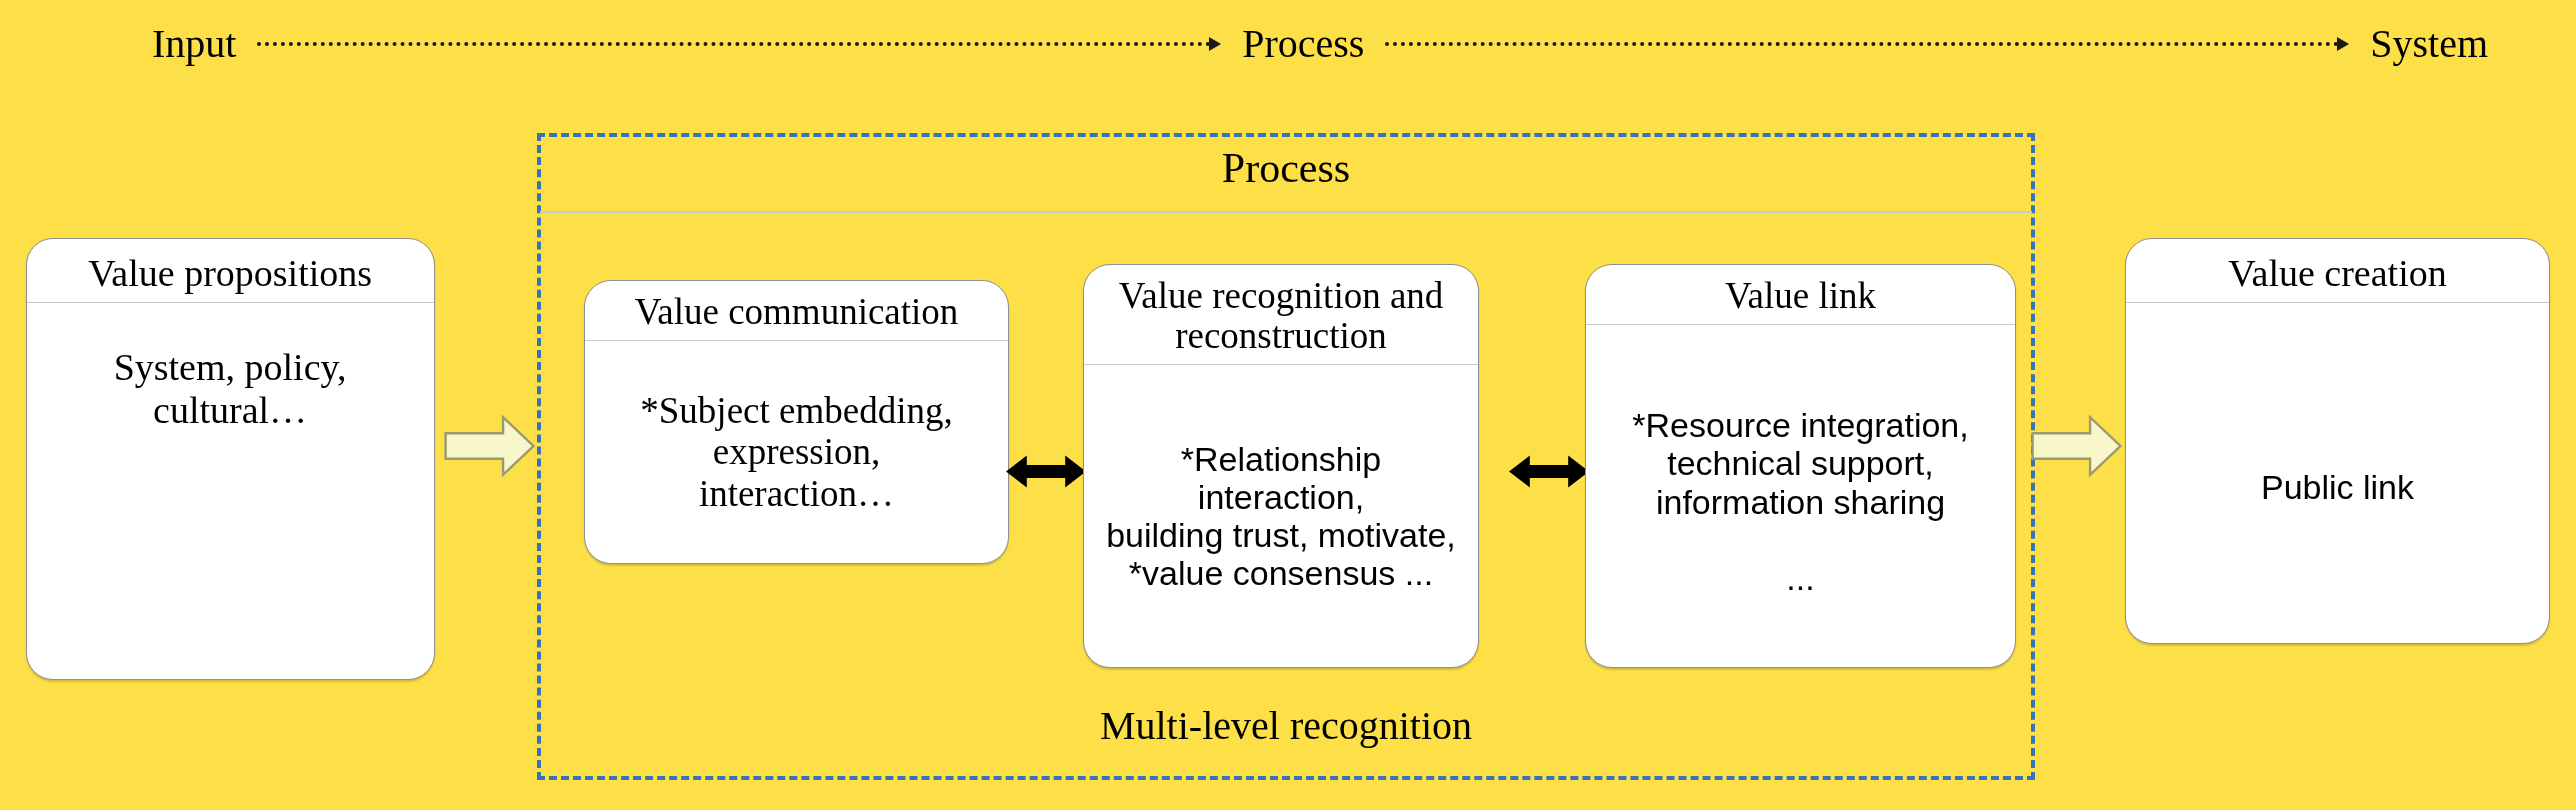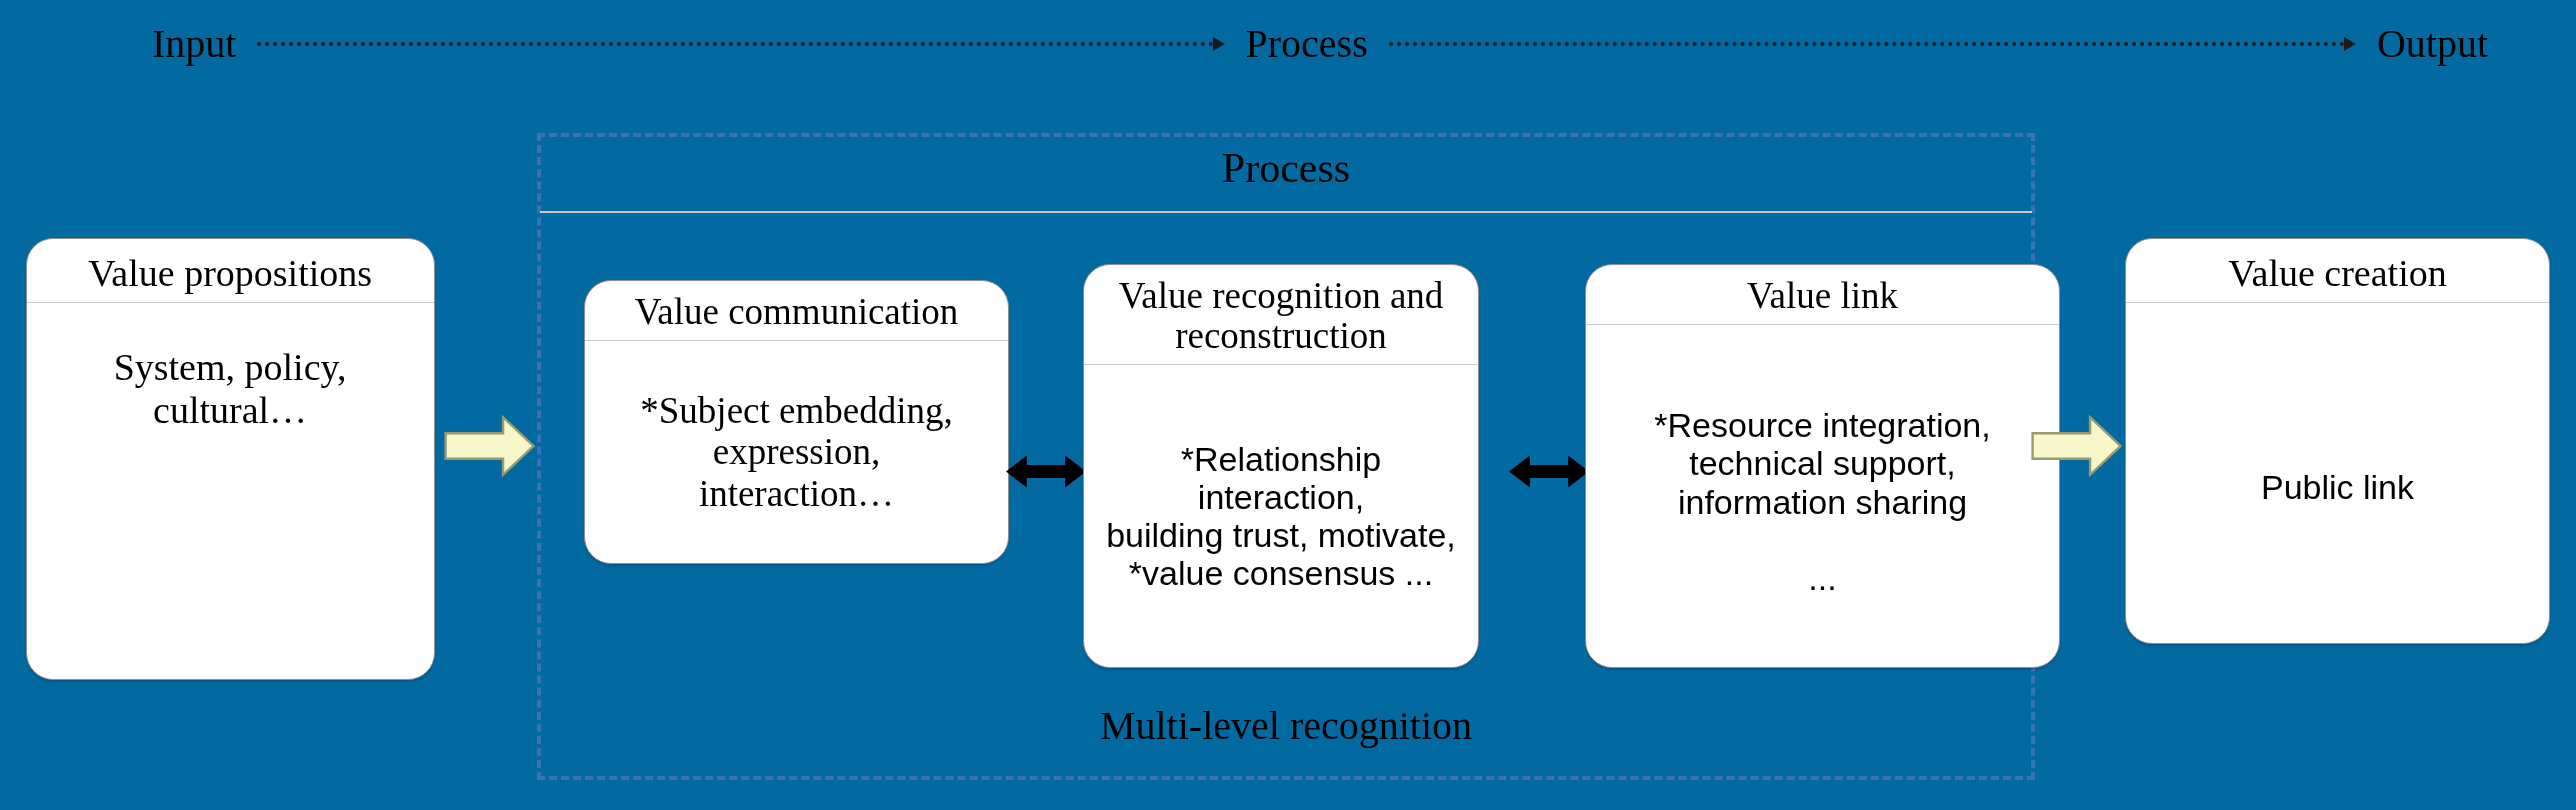--- a/index.html
+++ b/index.html
@@ -4,21 +4,21 @@
 <style>
   html, body {
     margin: 0;
     padding: 0;
     background: #ffffff;
   }
   #canvas {
     position: relative;
     width: 2576px;
     height: 810px;
-    background: #0369a1;
+    background: #fde047;
     overflow: hidden;
     font-family: "Liberation Serif", "DejaVu Serif", serif;
     color: #000000;
   }
 
   
   .flow-row {
     position: absolute;
     left: 0;
     top: 0;
@@ -134,21 +134,21 @@
   .bdy.sans {
     font-family: "Liberation Sans", "DejaVu Sans", sans-serif;
     font-size: 34px;
   }
   .bdy .txt { white-space: pre-line; display: block; width: 100%; }
 
   .node.left-node  { left: 25.6px;   top: 238px; width: 409px; height: 442px; }
   .node.right-node { left: 2125px; top: 238px; width: 425px; height: 406px; }
   .node.p1 { left: 584px;  top: 280px; width: 425px; height: 284px; }
   .node.p2 { left: 1083px; top: 264px; width: 396px; height: 404px; }
-  .node.p3 { left: 1585px; top: 264px; width: 475px; height: 404px; gap: 11px; }
+  .node.p3 { left: 1585px; top: 264px; width: 431px; height: 404px; gap: 11px; }
 
   .node.left-node .hdr  { padding-top: 14.4px; font-size: 38px; }
   .node.right-node .hdr { padding-top: 14.4px; font-size: 38px; }
   .node.left-node .bdy  { align-items: flex-start; padding-top: 43px; font-size: 38px; }
   .node.right-node .bdy { padding-top: 32px; }
   .node.p2 .hdr { padding-left: 3.2px; padding-right: 3.2px; }
 
   
   .yarrow {
     position: absolute;
@@ -180,21 +180,21 @@
     <div class="flow-label">Input</div>
     <div class="flow-line">
       <div class="dots"></div>
       <div class="head"></div>
     </div>
     <div class="flow-label">Process</div>
     <div class="flow-line">
       <div class="dots"></div>
       <div class="head"></div>
     </div>
-    <div class="flow-label">Output</div>
+    <div class="flow-label">System</div>
     <div style="width:88px"></div>
   </div>
 
   <div class="process-box"></div>
   <div class="process-title">Process</div>
   <div class="process-rule"></div>
   <div class="process-footer">Multi-level recognition</div>
 
   <div class="node left-node">
     <div class="hdr">Value

